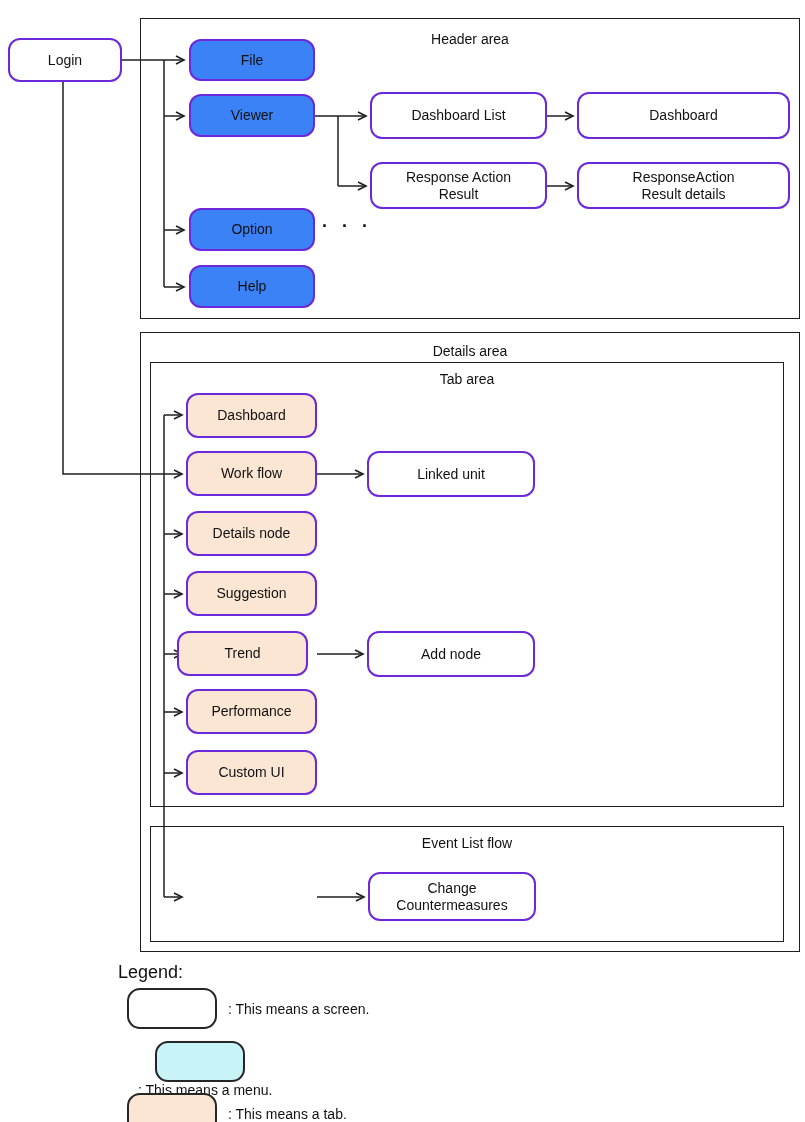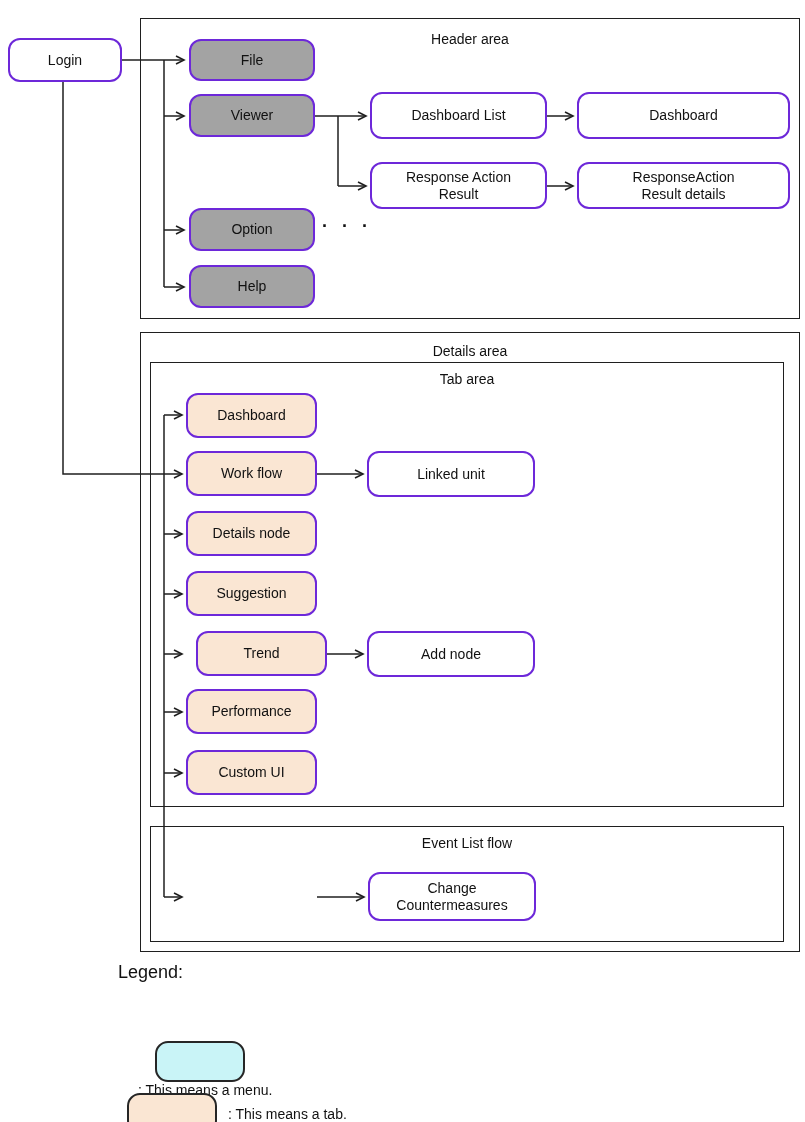--- a/index.html
+++ b/index.html
@@ -36,21 +36,21 @@
     border:2px solid #6d28d9;
     border-radius:12px;
     background:#ffffff;
     display:flex;align-items:center;justify-content:center;
     text-align:center;
     font-size:14px;
     line-height:1.2;
     white-space:pre-line;
     z-index:2;
   }
-  .menu{background:#a3a3a3;}
+  .menu{background:#3b82f6;}
   .tab{background:#fae6d3;}
   
   .dots{
     position:absolute;
     z-index:2;
     font-size:18px;
     font-weight:bold;
     letter-spacing:5px;
     color:#111;
   }
@@ -148,32 +148,36 @@
   <div class="node" style="left:577px;top:78px;width:213px;height:47px;">Dashboard</div>
   <div class="node" style="left:370px;top:148px;width:177px;height:47px;">Response Action
 Result</div>
   <div class="node" style="left:577px;top:148px;width:213px;height:47px;">ResponseAction
 Result details</div>
 
   <div class="node tab" style="left:186px;top:379px;width:131px;height:45px;">Dashboard</div>
   <div class="node tab" style="left:186px;top:437px;width:131px;height:45px;">Work flow</div>
   <div class="node tab" style="left:186px;top:497px;width:131px;height:45px;">Details node</div>
   <div class="node tab" style="left:186px;top:557px;width:131px;height:45px;">Suggestion</div>
-  <div class="node tab" style="left:196px;top:617px;width:131px;height:45px;">Trend</div>
+  <div class="node tab" style="left:177px;top:617px;width:131px;height:45px;">Trend</div>
   <div class="node tab" style="left:186px;top:675px;width:131px;height:45px;">Performance</div>
   <div class="node tab" style="left:186px;top:736px;width:131px;height:45px;">Custom UI</div>
 
   <div class="node" style="left:367px;top:437px;width:168px;height:46px;">Linked unit</div>
   <div class="node" style="left:367px;top:617px;width:168px;height:46px;">Add node</div>
 
   <div class="node" style="left:368px;top:858px;width:168px;height:49px;">Change
 Countermeasures</div>
 
   <div class="legend-title" style="left:118px;top:948px;">Legend:</div>
 
+  <div class="legend-row" style="top:974px;">
+    <div class="swatch" style="background:#ffffff;"></div>
+    <div class="legend-label">: This means a screen.</div>
+  </div>
 
   <div class="legend-row" style="top:1027px;flex-direction:column;">
     <div class="swatch" style="background:#c9f4f7;"></div>
     <div class="legend-label">: This means a menu.</div>
   </div>
 
   <div class="legend-row" style="top:1079px;">
     <div class="swatch" style="background:#fae6d3;"></div>
     <div class="legend-label">: This means a tab.</div>
   </div>

